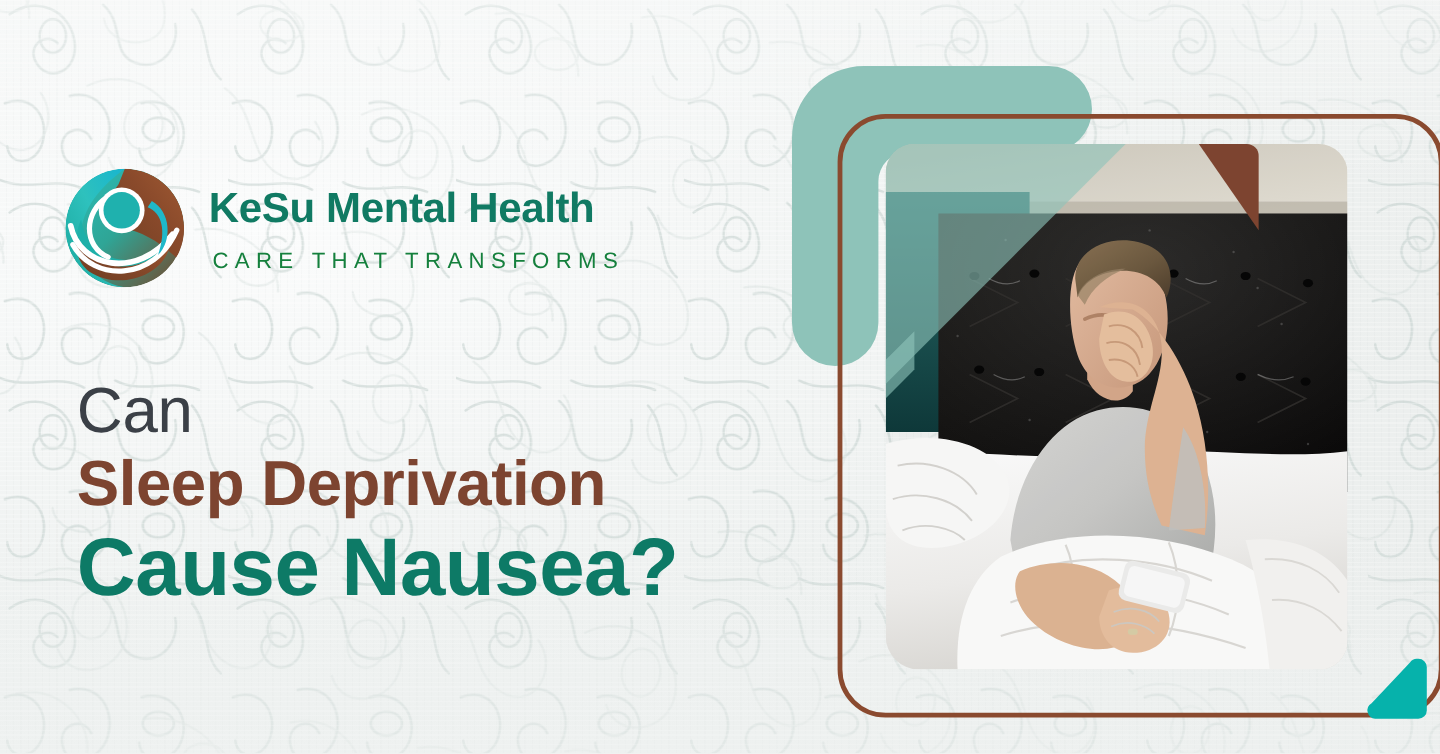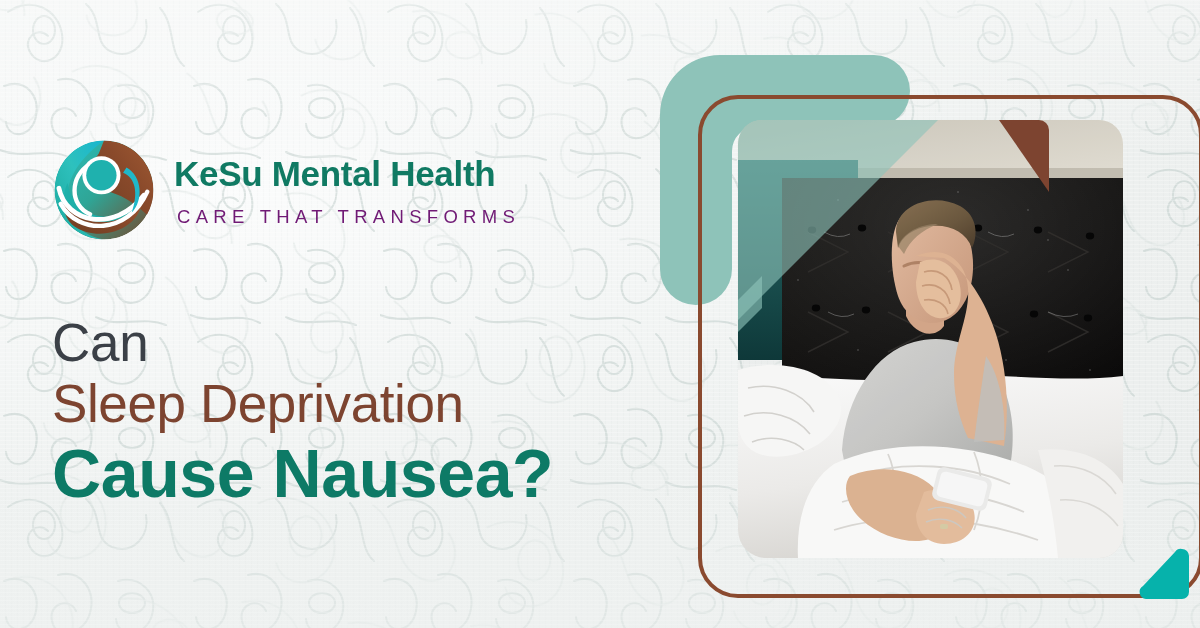--- a/index.html
+++ b/index.html
@@ -50,39 +50,39 @@
   .brand-name{
     font-size:35px;
     font-weight:bold;
     color:#107a63;
     letter-spacing:-.3px;
     line-height:1.05;
     white-space:nowrap;
   }
   .brand-tag{
     font-size:18.5px;
-    color:#701a75;
+    color:#15803d;
     letter-spacing:5.3px;
     line-height:1.2;
     white-space:nowrap;
     padding-left:3px;
   }
 
   .headline{
     position:absolute;
-    left:52px;top:312px;
+    left:64px;top:312px;
     width:620px;
   }
   .hl-line{
     display:block;
     line-height:1.155;
     white-space:nowrap;
   }
   .hl-1{font-size:53px;font-weight:normal;color:#3b4047;letter-spacing:-.2px;}
-  .hl-2{font-size:53px;font-weight:normal;color:#7d4430;letter-spacing:-.4px;}
+  .hl-2{font-size:53px;font-weight:bold;color:#7d4430;letter-spacing:-.4px;}
   .hl-3{font-size:68px;font-weight:bold;color:#0d7a66;letter-spacing:-.4px;}
 
   
   .composition{
     position:absolute;
     left:640px;top:30px;
     width:560px;height:598px;
   }
   .deco-teal{
     position:absolute;

